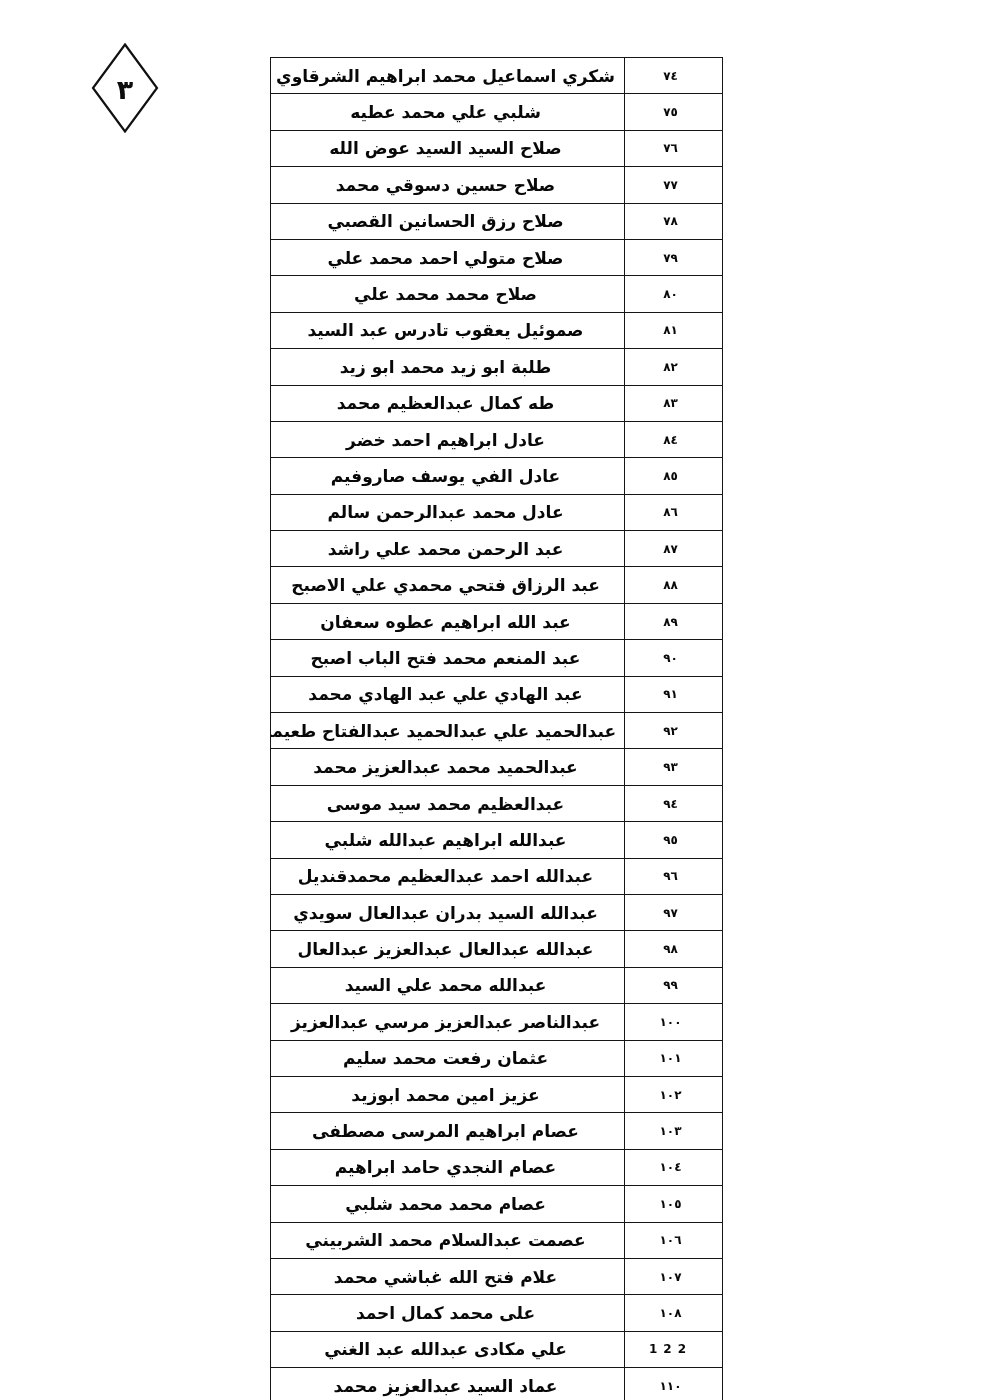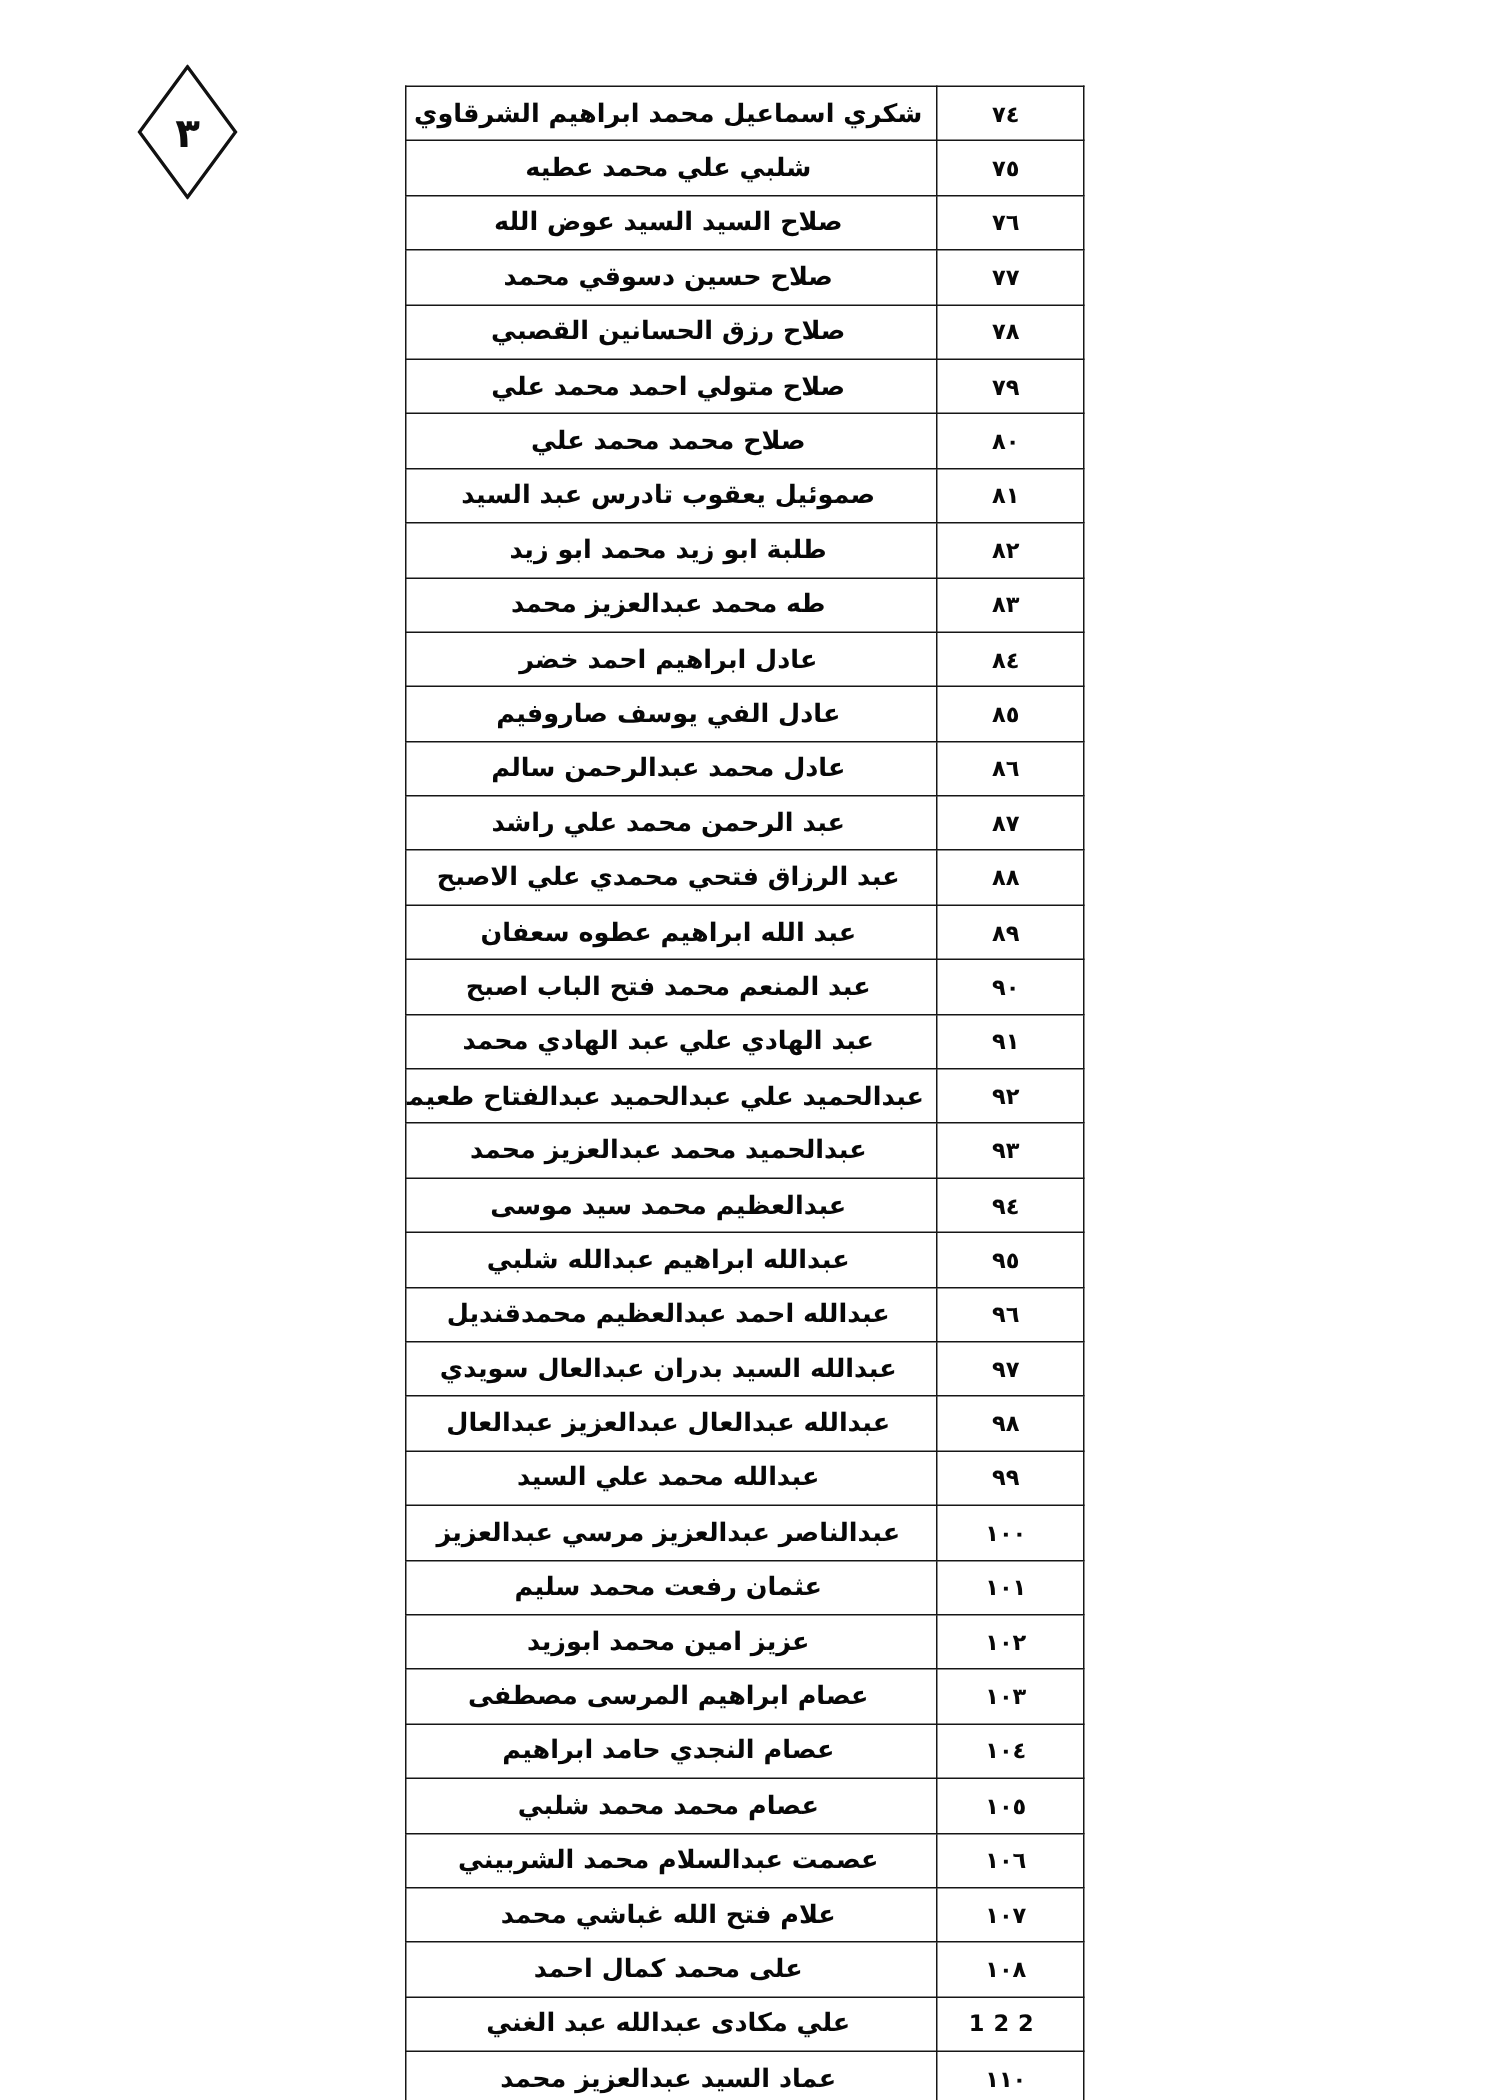--- a/index.html
+++ b/index.html
@@ -63,21 +63,21 @@
     height: 33.4px;
     vertical-align: middle;
     color: #080808;
     overflow: hidden;
     white-space: nowrap;
   }
   td.num-cell {
     width: 91px;
     text-align: center;
     font-weight: bold;
-    font-size: 15px;
+    font-size: 12px;
     letter-spacing: 6px;
     padding-left: 0;
     padding-right: 6px; 
   }
   td.name-cell {
     text-align: center;
     font-weight: bold;
     font-size: 17px;
     padding-right: 8px;
     padding-left: 4px;
@@ -137,21 +137,21 @@
       <td class="name-cell">صموئيل يعقوب تادرس عبد السيد</td>
     </tr>
 
     <tr class="roster-row">
       <td class="num-cell">٨٢</td>
       <td class="name-cell">طلبة ابو زيد محمد ابو زيد</td>
     </tr>
 
     <tr class="roster-row">
       <td class="num-cell">٨٣</td>
-      <td class="name-cell">طه محمد عبدالعزيز محمد</td>
+      <td class="name-cell">طه كمال عبدالعظيم محمد</td>
     </tr>
 
     <tr class="roster-row">
       <td class="num-cell">٨٤</td>
       <td class="name-cell">عادل ابراهيم احمد خضر</td>
     </tr>
 
     <tr class="roster-row">
       <td class="num-cell">٨٥</td>
       <td class="name-cell">عادل الفي يوسف صاروفيم</td>

